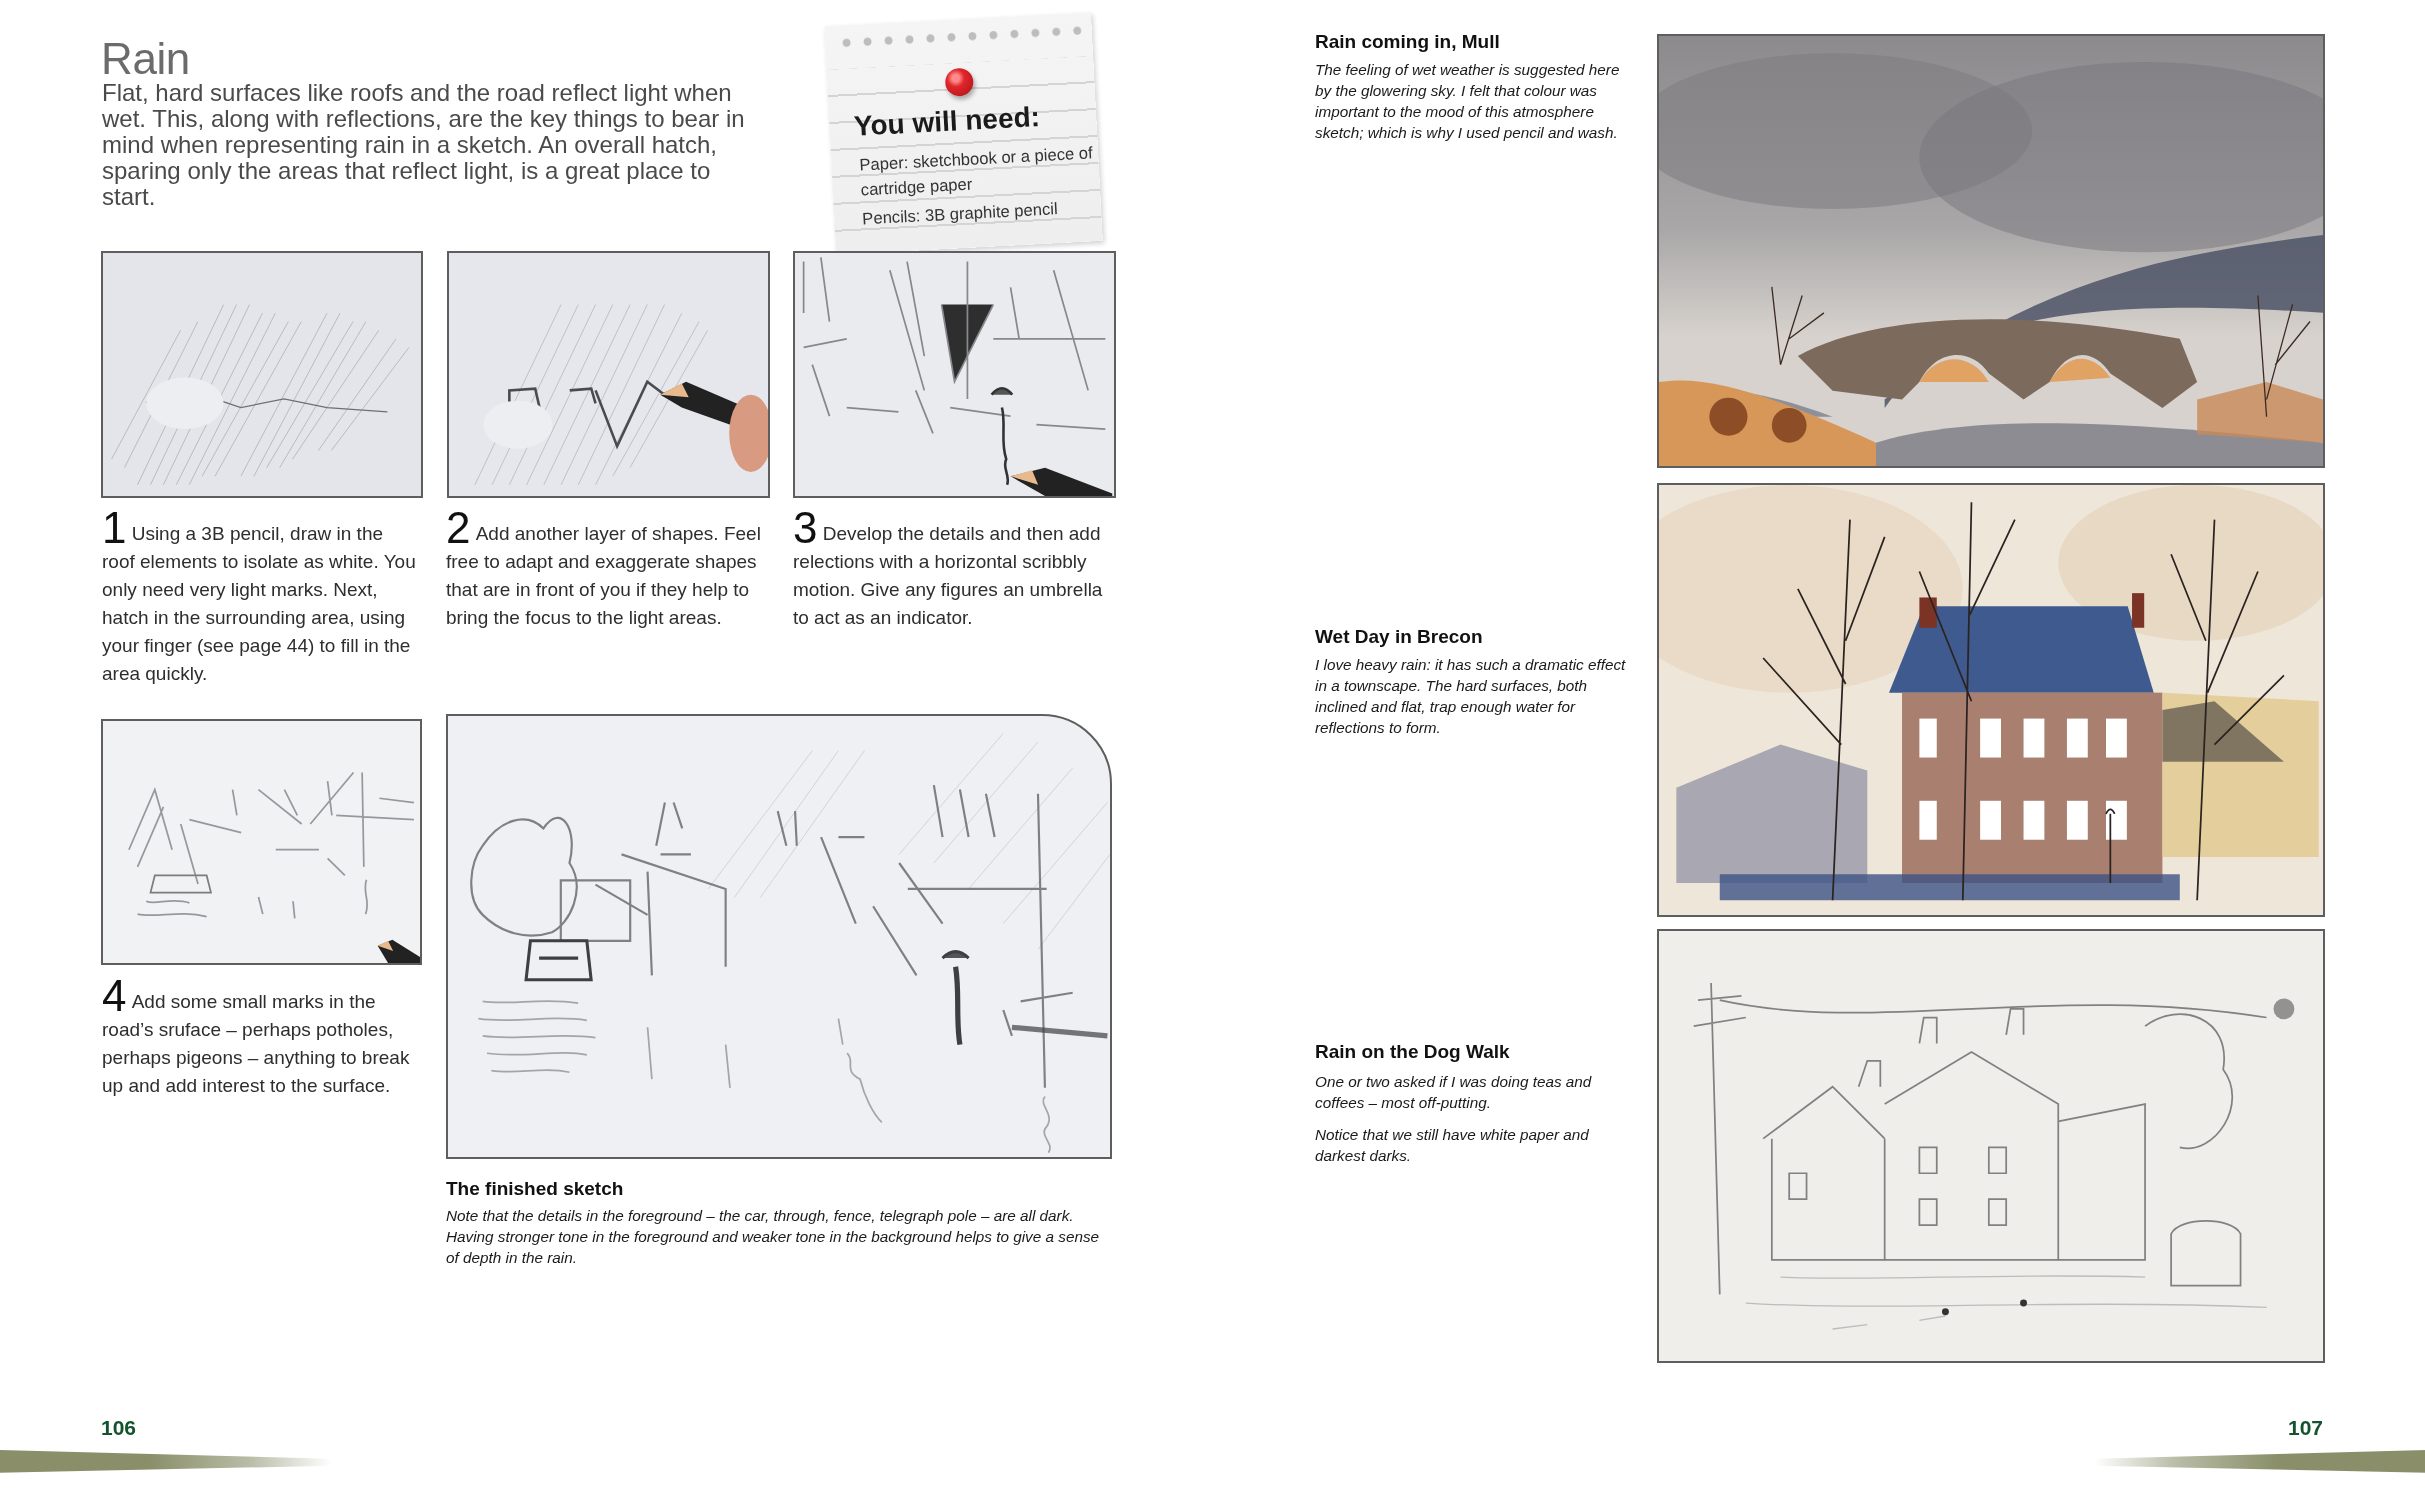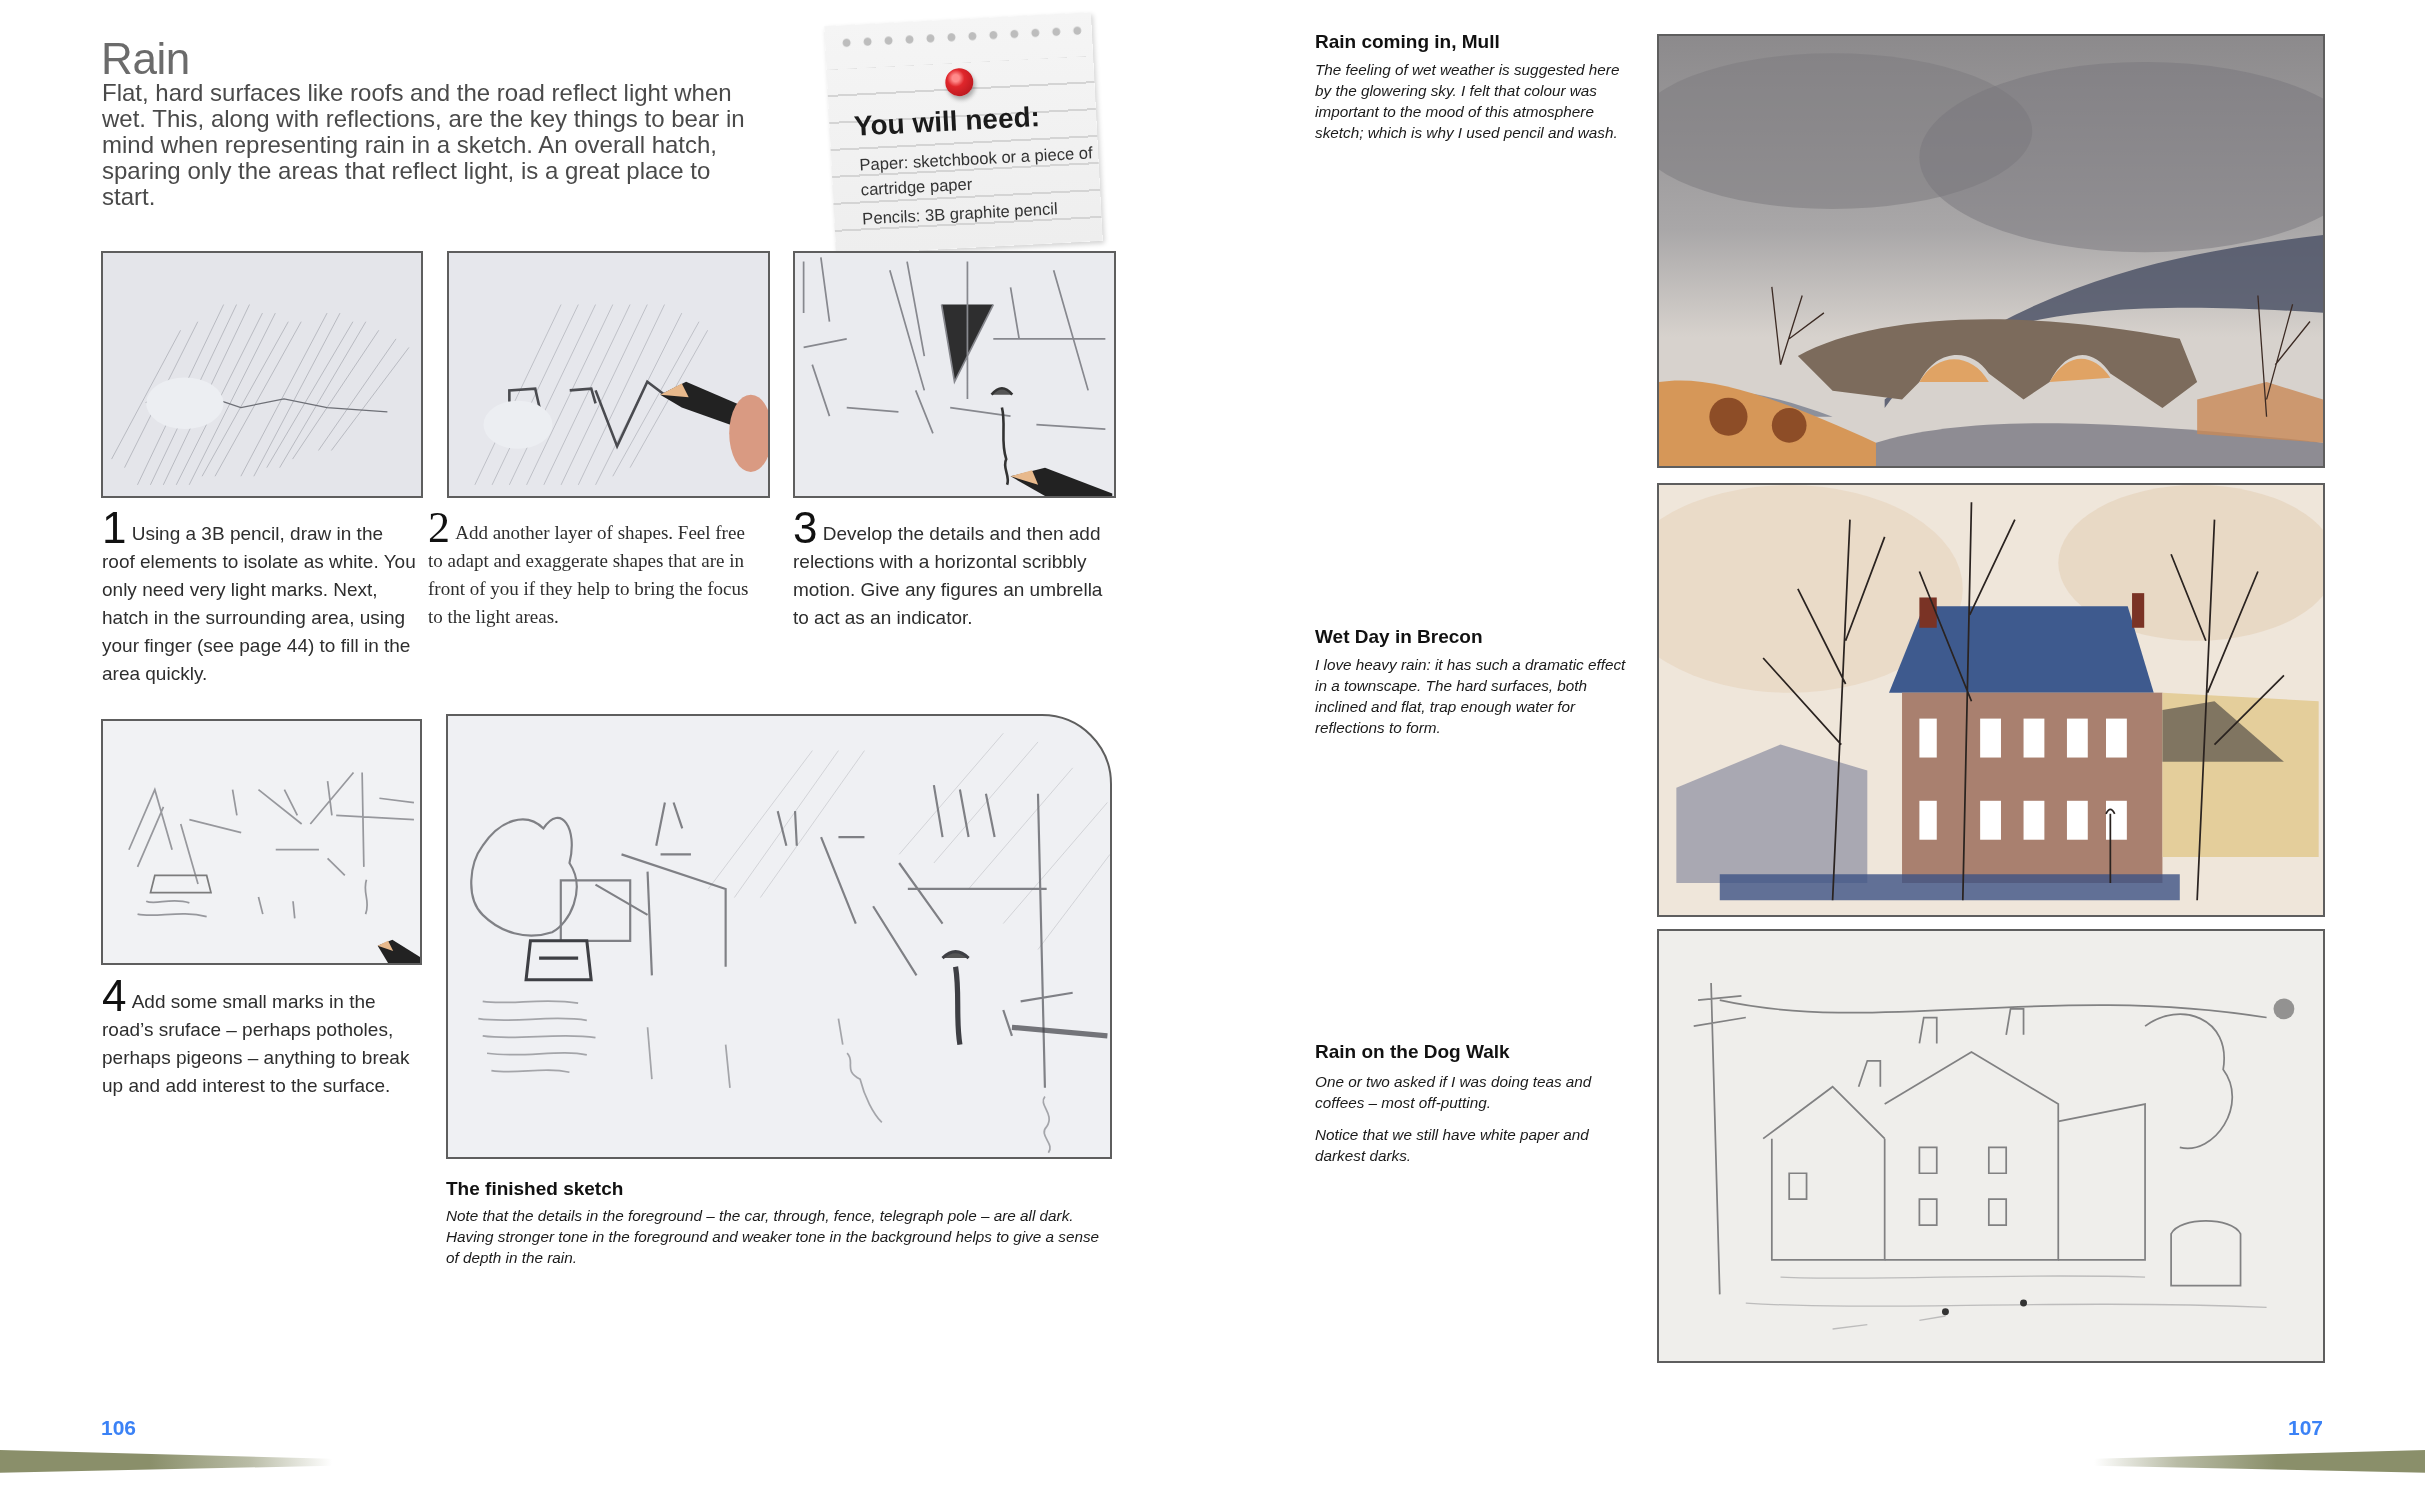--- a/index.html
+++ b/index.html
@@ -40,21 +40,21 @@
     background-image: radial-gradient(circle at 50% 60%, #bdbdbd 0 3.5px, transparent 4.4px);
     background-size: 21px 17.5px;
   }
   .note .pin {
     position: absolute; left: 118px; top: 49px; width: 28px; height: 28px; border-radius: 50%;
     background: radial-gradient(circle at 38% 35%, #ff8a8a 0 3.5px, #e0262b 8.7px, #a8121a 100%);
     box-shadow: 1.7px 3.5px 4.4px rgba(0,0,0,0.3);
   }
   .note .heading { position: absolute; left: 24.5px; top: 86px; font-size: 28px; font-weight: bold; color: #1b1b1b; }
   .note .item { position: absolute; left: 28px; font-size: 16.6px; line-height: 24.5px; color: #333; width: 236px; }
-  .page-num { font-size: 21px; font-weight: bold; color: #3b82f6; }
+  .page-num { font-size: 21px; font-weight: bold; color: #14532d; }
   .brush { height: 35px; }
 </style>
 </head>
 <body>
 
 <div class="abs page-title">Rain</div>
 <div class="abs intro">Flat, hard surfaces like roofs and the road reflect light when wet. This, along with reflections, are the key things to bear in mind when representing rain in a sketch. An overall hatch, sparing only the areas that reflect light, is a great place to start.</div>
 
 <div class="abs note">
   <div class="lines"></div>
@@ -94,21 +94,21 @@
     <path d="M240 180 C 245 200, 238 220, 245 240 C 240 250, 250 260, 246 270" stroke="#333" stroke-width="3" fill="none"></path>
     <path d="M228 165 Q 240 150 252 165" stroke="#333" stroke-width="3" fill="#555"></path>
     <polygon points="250,260 290,250 368,280 368,283 290,283" fill="#222"></polygon>
     <polygon points="250,260 275,253 282,270" fill="#e8b98c"></polygon>
   </svg>
 </div>
 
 <div class="abs step" style="left:102px; top:510px; width:314px;">
   <span class="num">1</span><span>Using a 3B pencil, draw in the roof elements to isolate as white. You only need very light marks. Next, hatch in the surrounding area, using your finger (see page 44) to fill in the area quickly.</span>
 </div>
-<div class="abs step" style="left:428px; top:510px; width:323px;font-family:Liberation Serif, serif;">
+<div class="abs step" style="left:446px; top:510px; width:323px;">
   <span class="num">2</span><span>Add another layer of shapes. Feel free to adapt and exaggerate shapes that are in front of you if they help to bring the focus to the light areas.</span>
 </div>
 <div class="abs step" style="left:793px; top:510px; width:323px;">
   <span class="num">3</span><span>Develop the details and then add relections with a horizontal scribbly motion. Give any figures an umbrella to act as an indicator.</span>
 </div>
 
 <div class="abs frame" style="left:101px; top:719px; width:321px; height:246px; background:#f1f2f4;">
   <svg viewBox="0 0 367 282" preserveAspectRatio="none">
     <g stroke="#7a7b80" stroke-width="2" opacity="0.75" fill="none">
       <path d="M30 150 L60 80 L80 150 M40 170 L70 100 M90 120 L110 190 M100 115 L160 130 M150 80 L155 110 M180 80 L230 120 M210 80 L225 110 M240 120 L290 60 M260 70 L265 110 M300 60 L302 170 M270 110 L360 115 M320 90 L360 95 M200 150 L250 150 M260 160 L280 180"></path>

